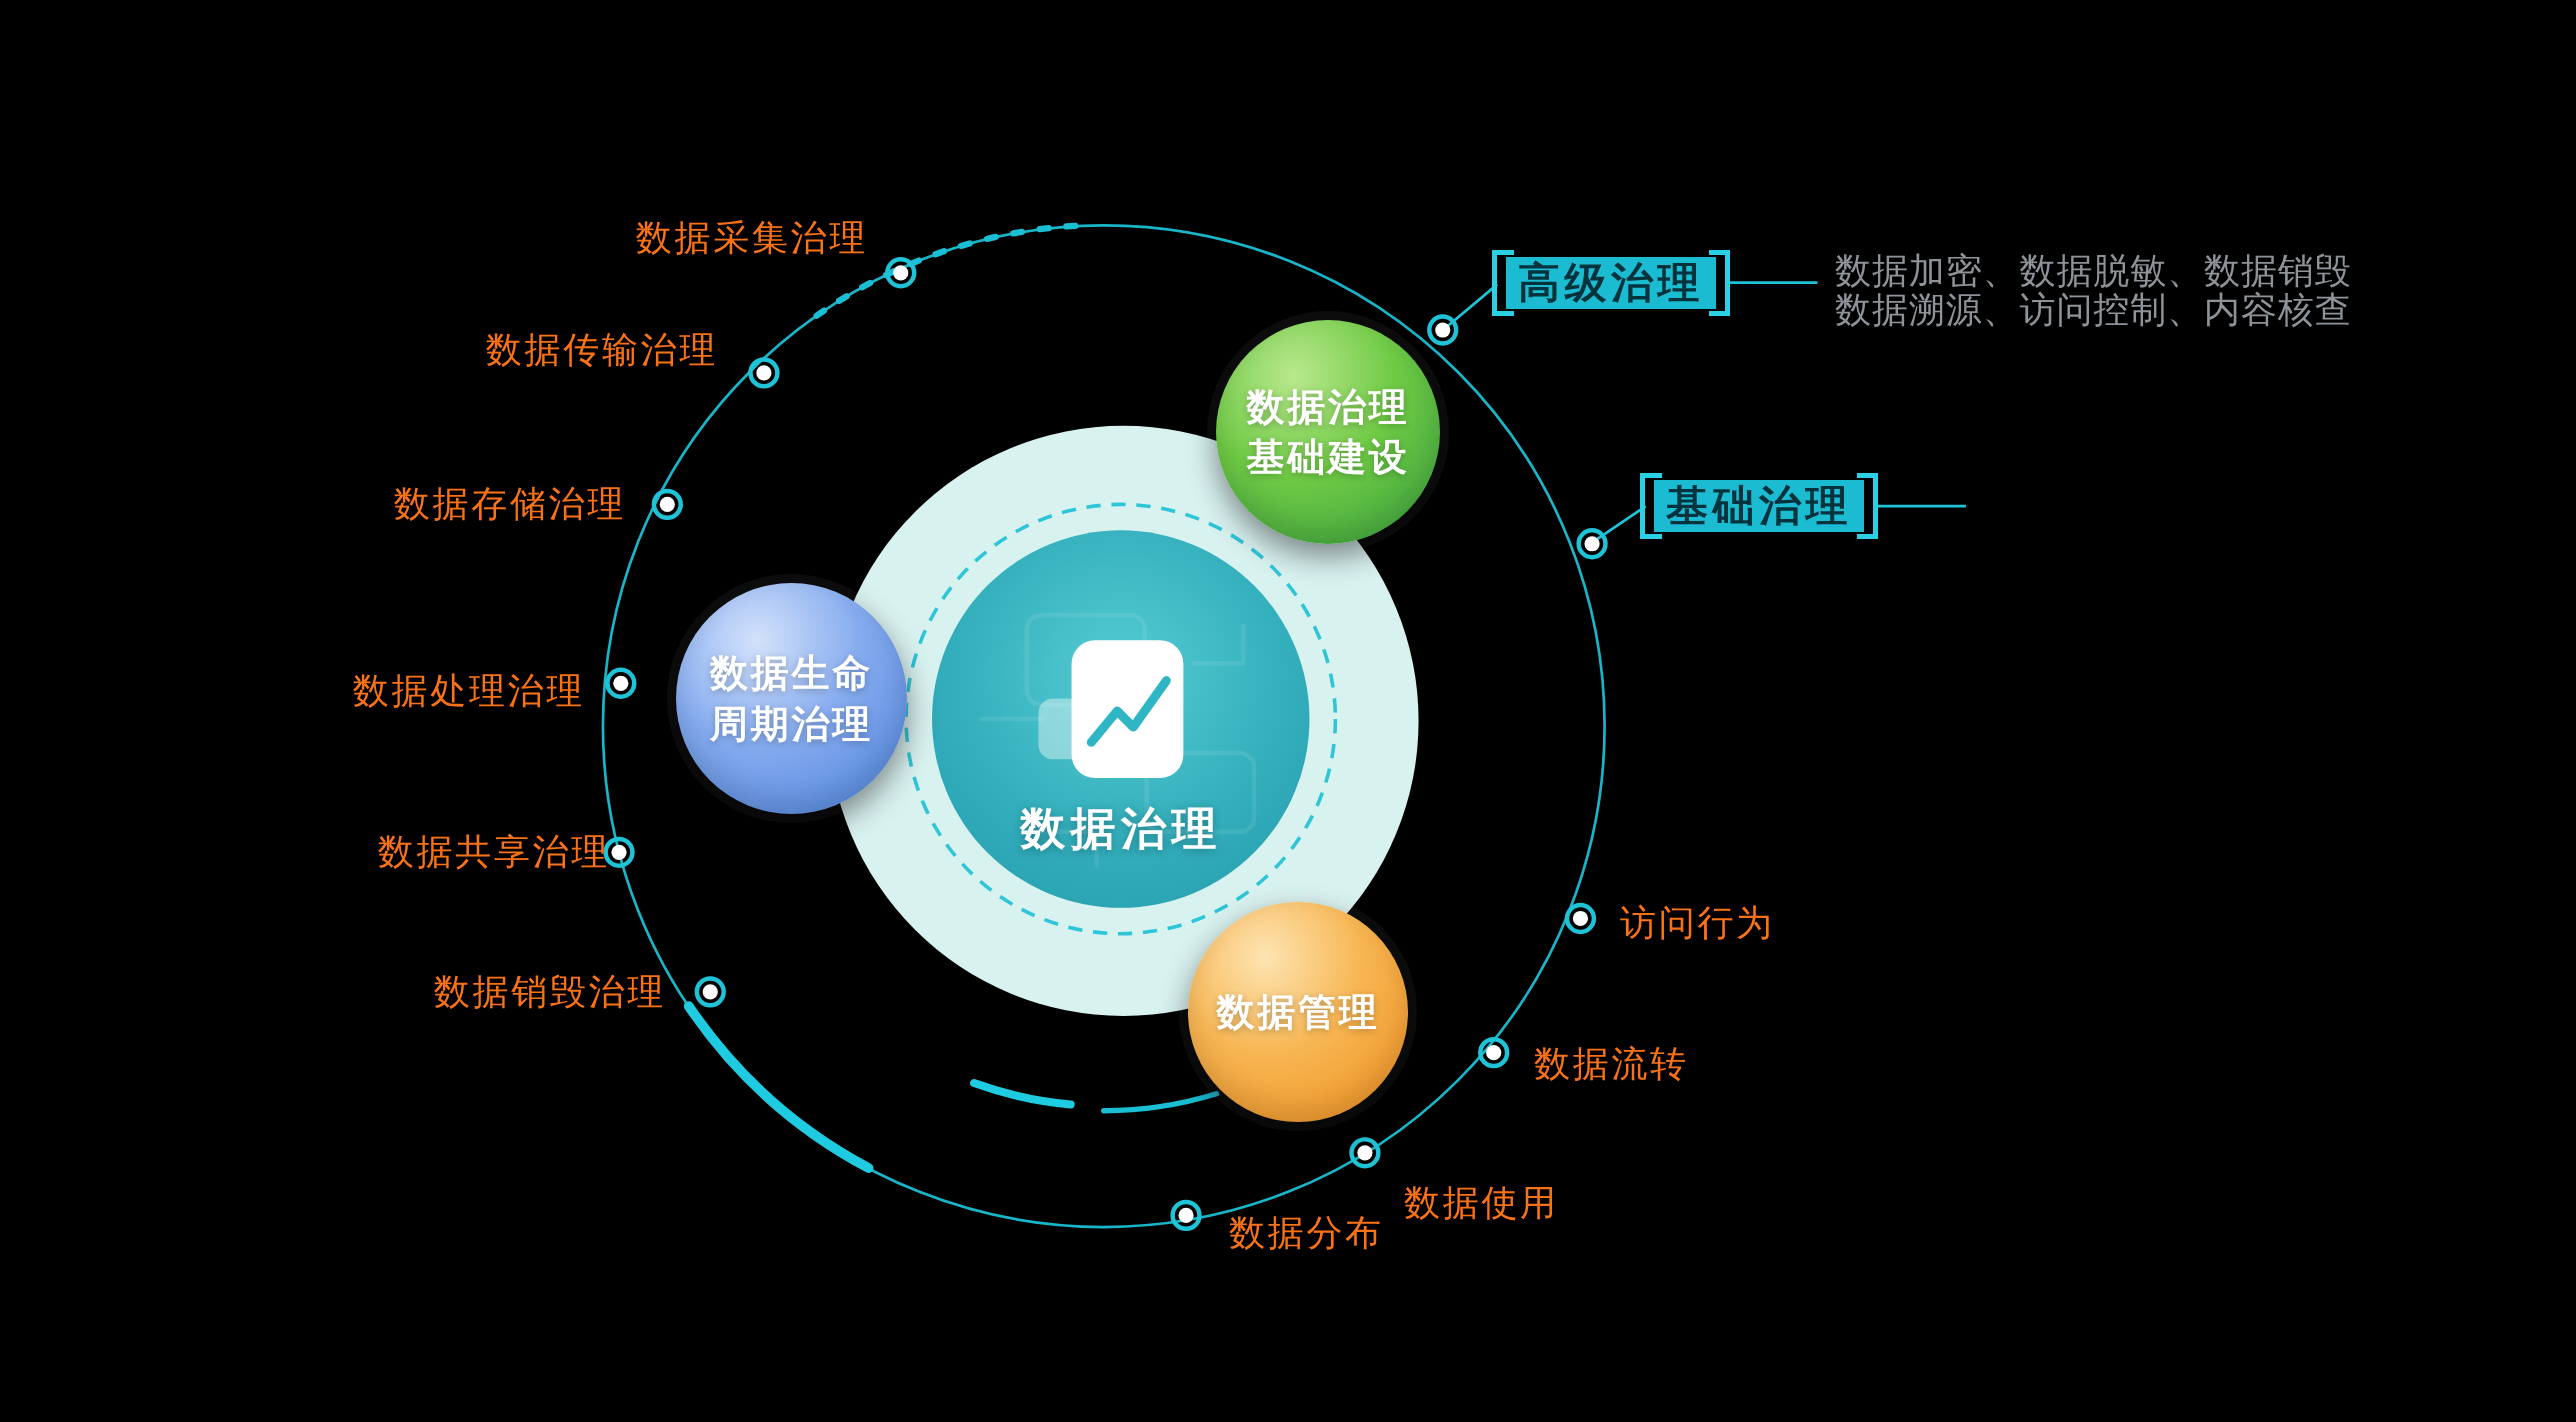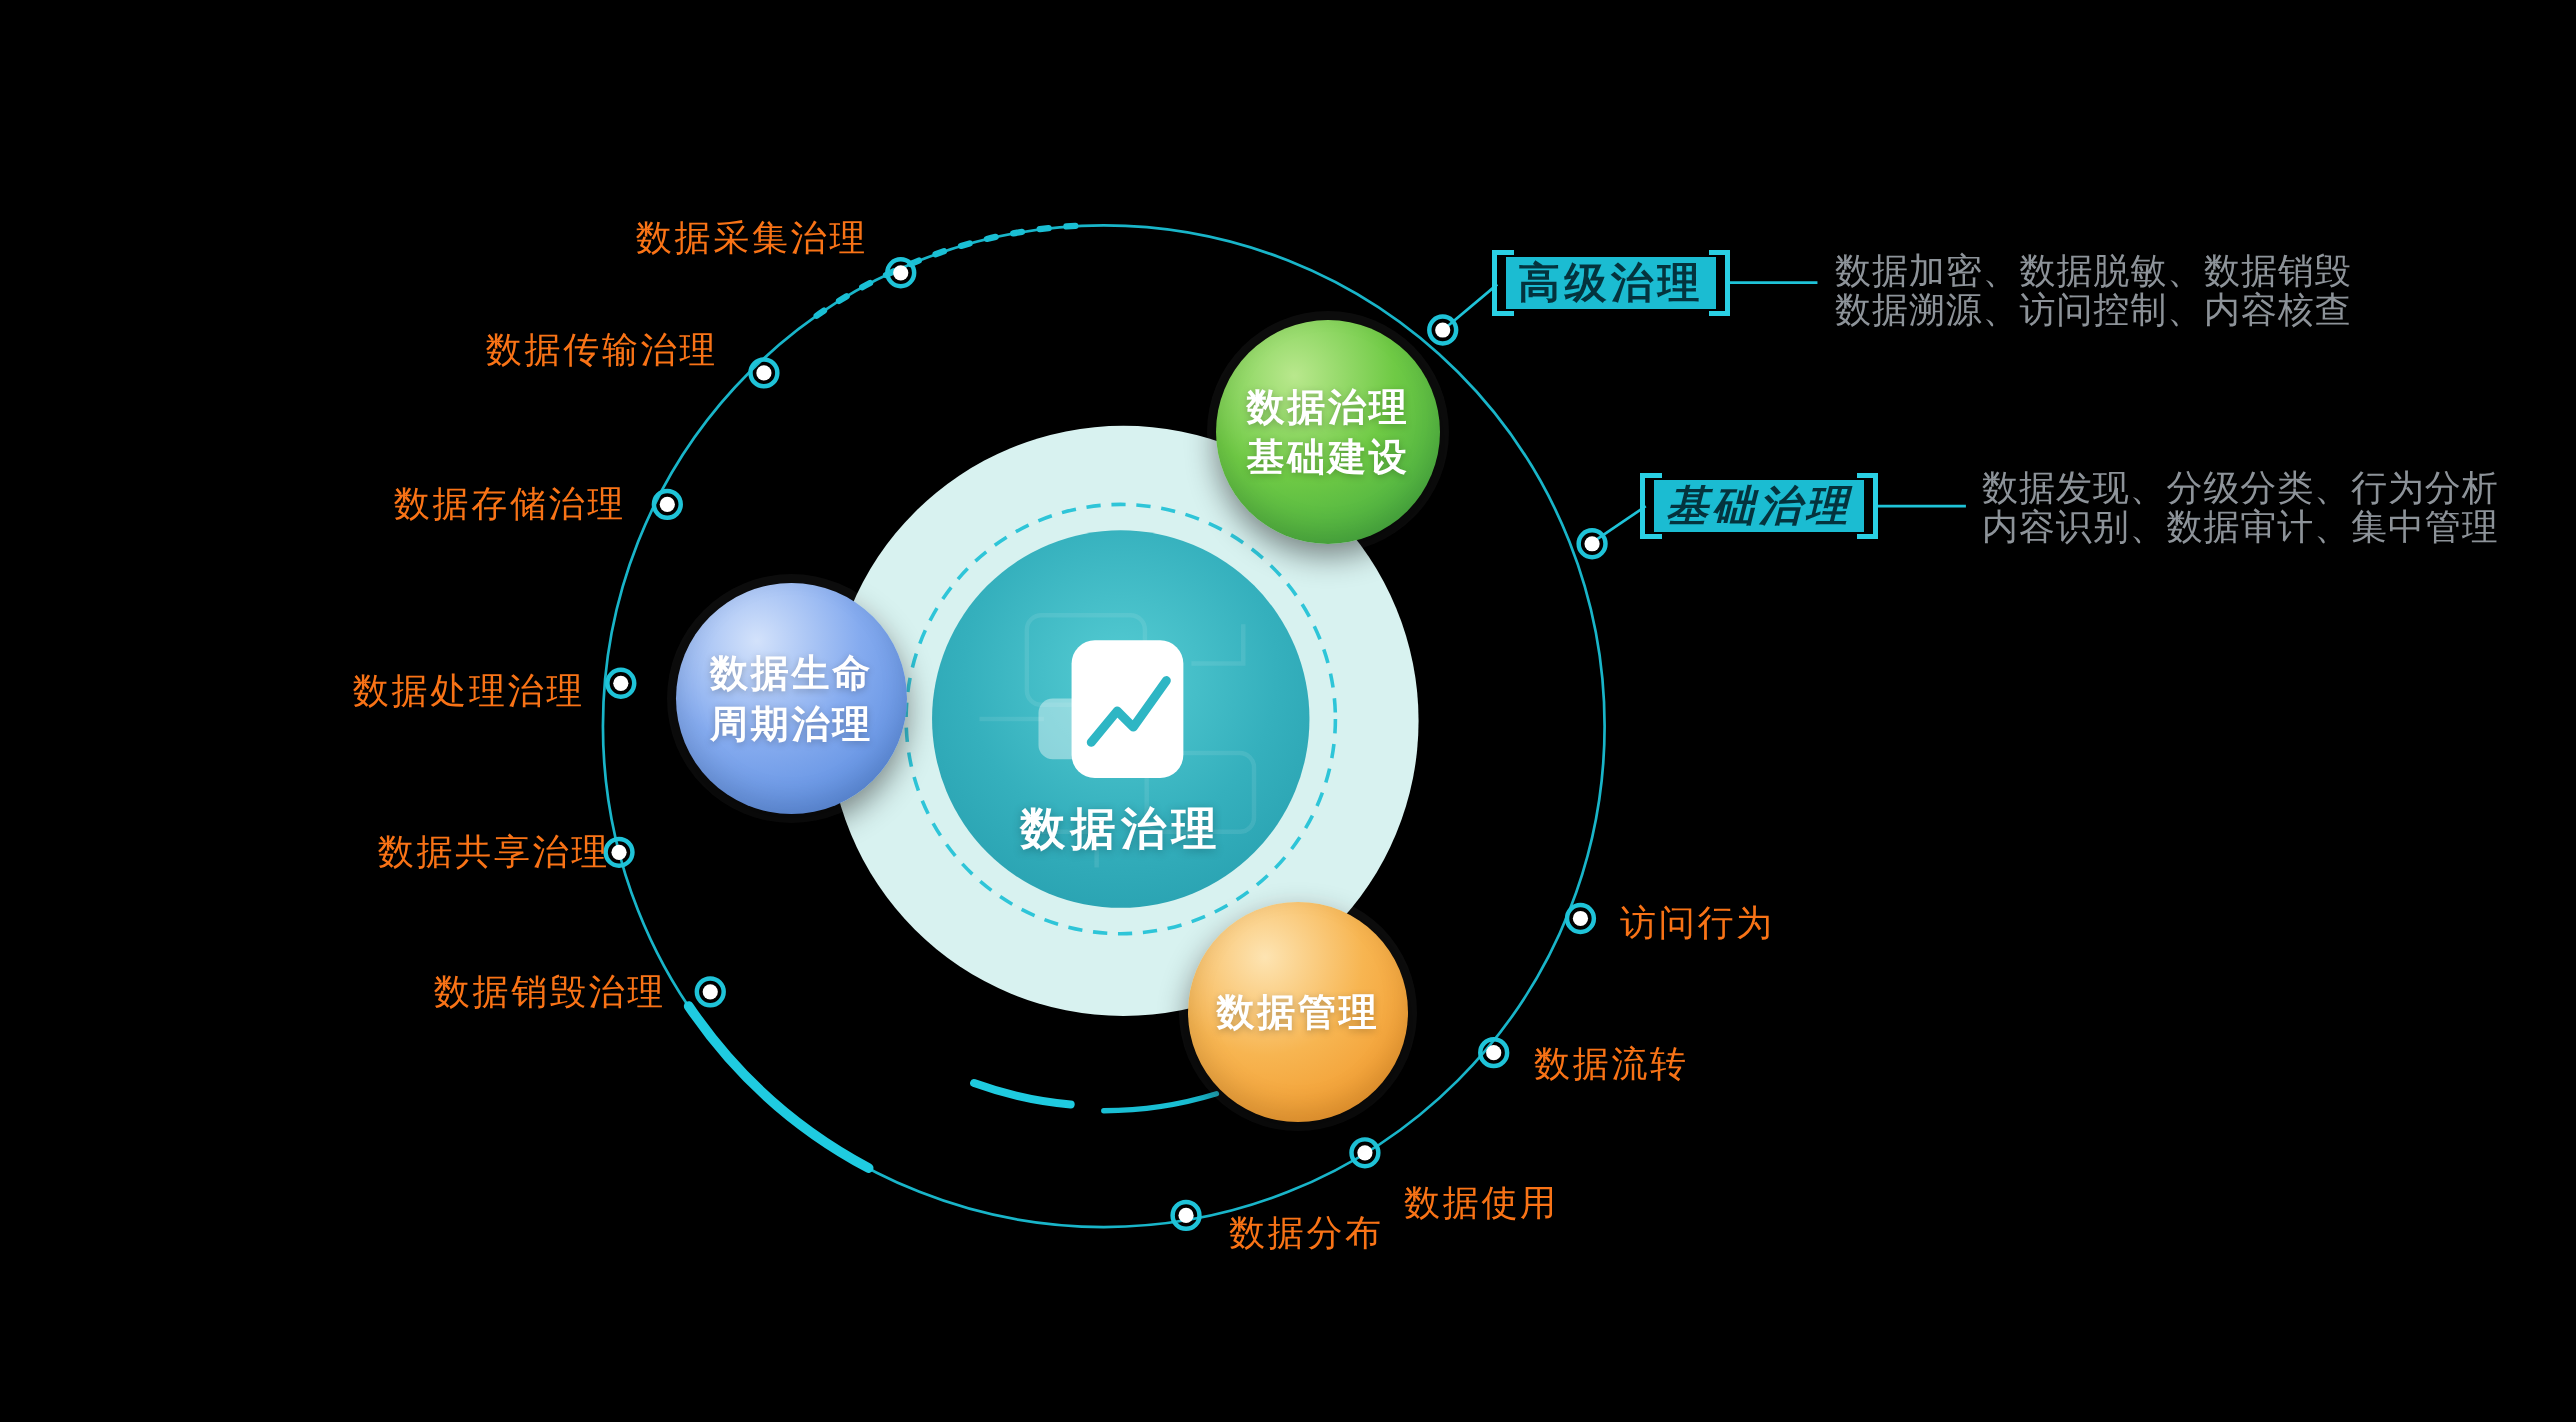--- a/index.html
+++ b/index.html
@@ -44,21 +44,21 @@
   .callout-box{position:absolute;width:238px;height:66px;}
   .callout-box .bracket{position:absolute;top:0;bottom:0;width:21.5px;box-sizing:border-box;}
   .callout-box .bracket.left{left:0;border-left:5.4px solid #2ad0e4;border-top:5.4px solid #2ad0e4;border-bottom:5.4px solid #2ad0e4;}
   .callout-box .bracket.right{right:0;border-right:5.4px solid #2ad0e4;border-top:5.4px solid #2ad0e4;border-bottom:5.4px solid #2ad0e4;}
   .callout-box .fill{
     position:absolute;left:14.3px;right:14.3px;top:7.2px;bottom:7.2px;background:#1bbcd2;
     display:flex;align-items:center;justify-content:center;
     font-size:42px;font-weight:bold;color:#04333d;letter-spacing:4.5px;
   }
   #callout-advanced{left:1492px;top:250px;}
-  #callout-basic{left:1640px;top:473px;font-style:italic;}
+  #callout-basic{left:1640px;top:473px;}
 
   .callout-desc{
     position:absolute;color:#8d9399;font-size:36px;line-height:39px;letter-spacing:0.9px;
     white-space:nowrap;
   }
   #desc-advanced{left:1835px;top:251px;}
   #desc-basic{left:1982px;top:468px;}
 </style>
 </head>
 <body>
@@ -199,19 +199,15 @@
   <div class="callout-box" id="callout-basic">
     <div class="bracket left"></div>
     <div class="bracket right"></div>
     <div class="fill">基础治理</div>
   </div>
 
   <div class="callout-desc" id="desc-advanced">
     <div>数据加密、数据脱敏、数据销毁</div>
     <div>数据溯源、访问控制、内容核查</div>
   </div>
-  <div class="callout-desc" id="desc-basic">
-    <div>数据发现、分级分类、行为分析</div>
-    <div>内容识别、数据审计、集中管理</div>
-  </div>
 
 </div>
 
 
 </body></html>

